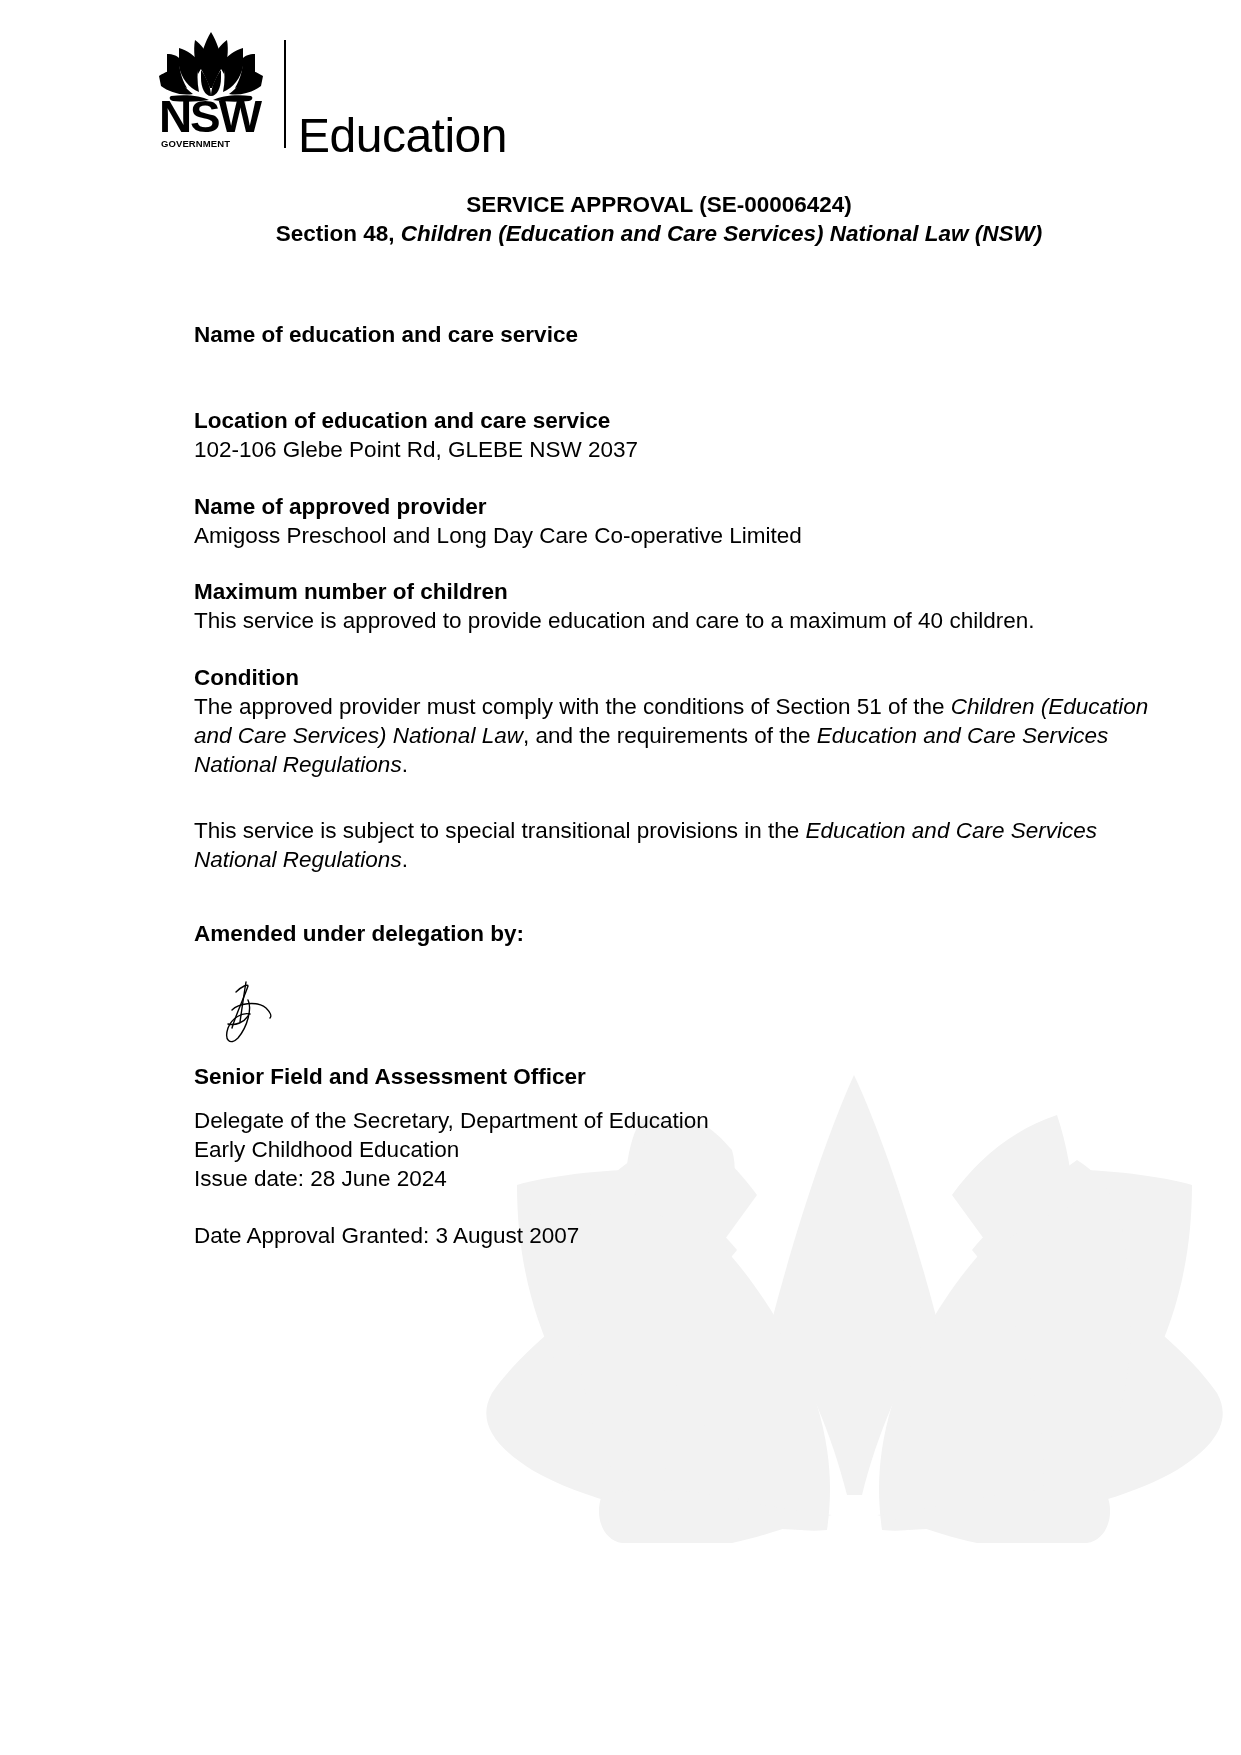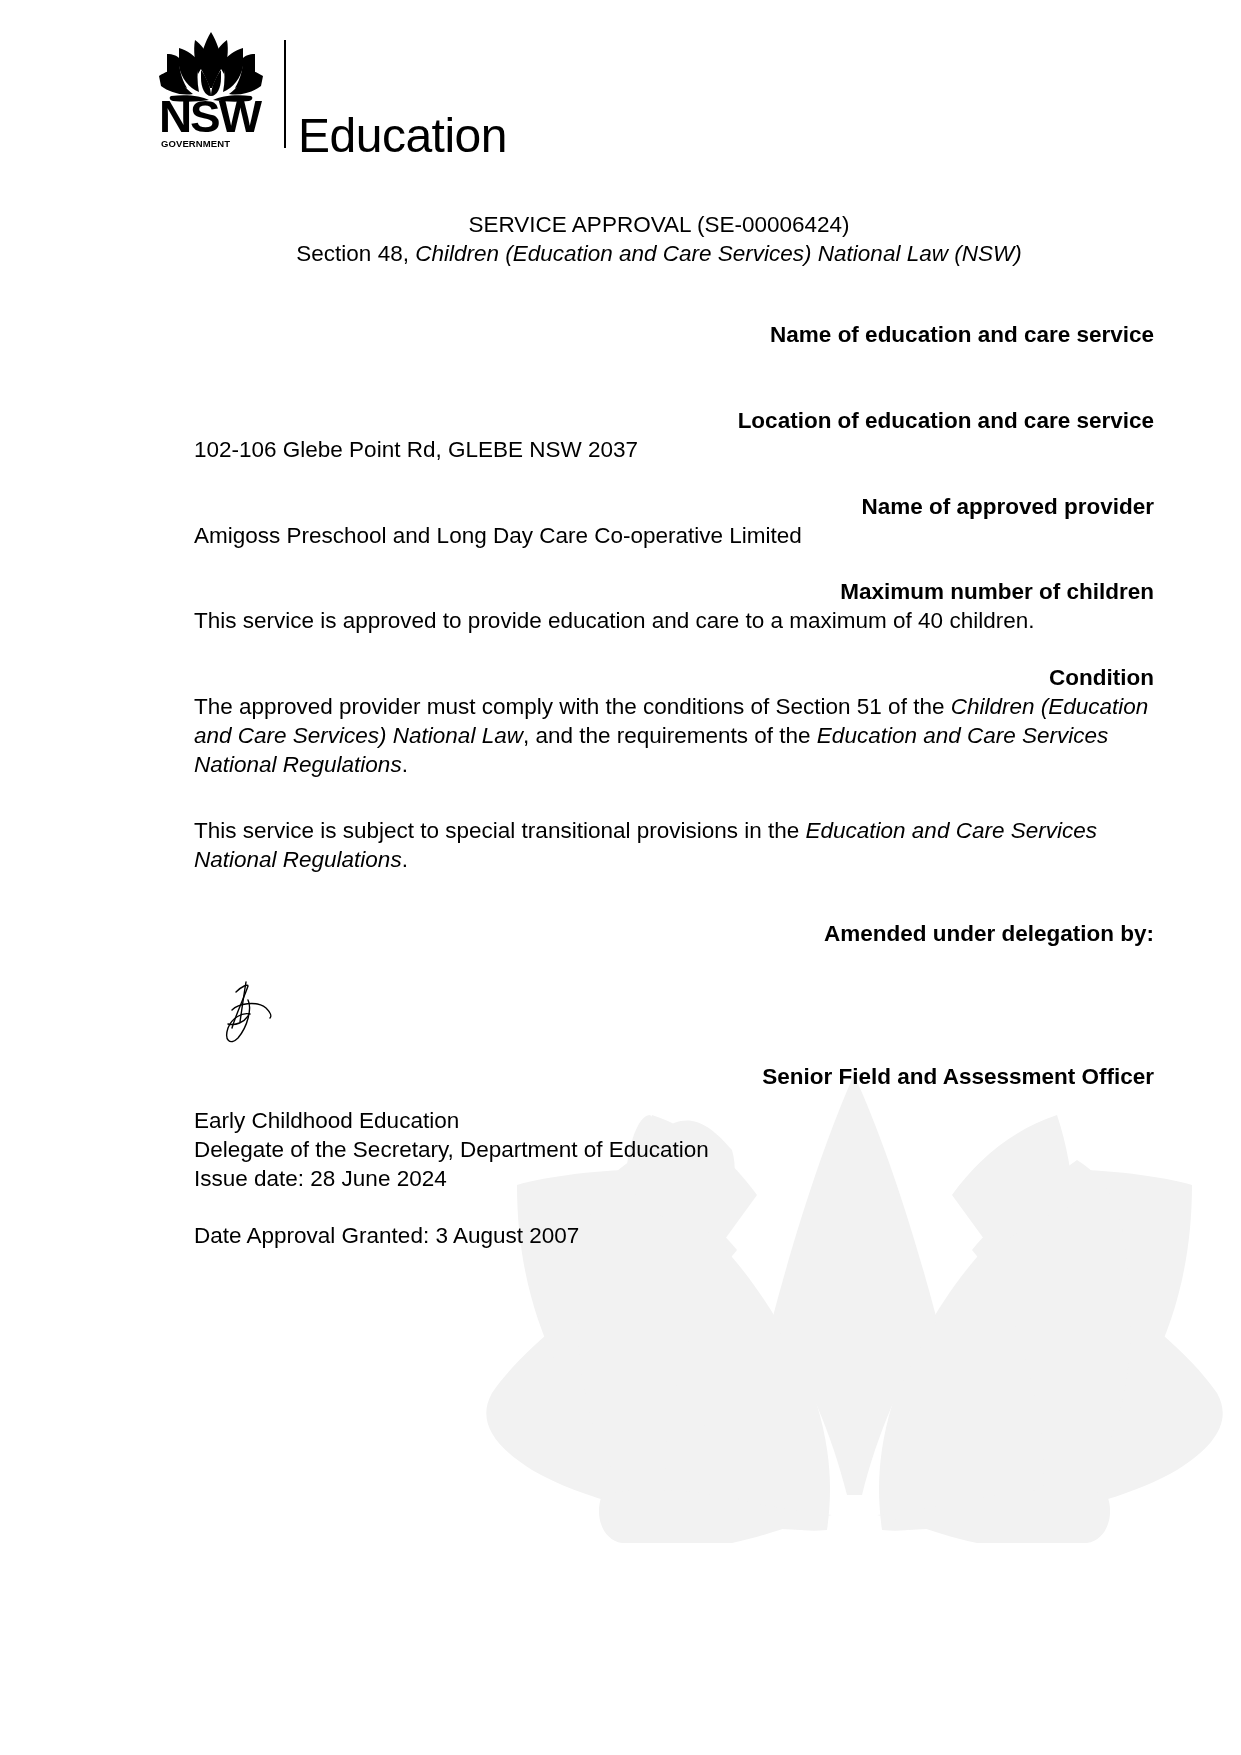--- a/index.html
+++ b/index.html
@@ -14,25 +14,25 @@
   .logo { position: absolute; left: 113px; top: 30px; width: 340px; height: 120px; z-index: 1; }
   .waratah { position: absolute; left: 0; top: 0; width: 108px; height: 72px; }
   .nsw-text { position: absolute; left: 2px; top: 64px; font-weight: bold; font-size: 45px;
               letter-spacing: -2px; line-height: 1; transform: scaleX(1.02); transform-origin: left; }
   .gov-text { position: absolute; left: 4px; top: 108px; font-size: 9.5px; font-weight: bold; letter-spacing: 0.1px; }
   .logo-divider { position: absolute; left: 127px; top: 10px; width: 2px; height: 108px; background: #000; }
   .edu-text { position: absolute; left: 141px; top: 82px; font-size: 48px; line-height: 1; letter-spacing: -0.5px; }
 
   .content { position: absolute; left: 150px; top: 0; width: 960px; z-index: 1; font-size: 22.5px; }
 
-  .title-block { position: absolute; left: 0; top: 210px; width: 930px; text-align: center;
-                 font-weight: normal; font-size: 22.5px; line-height: 29px; }
+  .title-block { position: absolute; left: 0; top: 190px; width: 930px; text-align: center;
+                 font-weight: bold; font-size: 22.5px; line-height: 29px; }
   .title-block i { font-style: italic; }
 
-  .field-label { font-weight: bold; font-size: 22.5px; line-height: 29px; margin: 0; text-align: right; }
+  .field-label { font-weight: bold; font-size: 22.5px; line-height: 29px; margin: 0; }
   .field-value { font-size: 22.5px; line-height: 29px; margin: 0; }
   .block { position: absolute; left: 0; width: 960px; }
   .para { font-size: 22.5px; line-height: 29px; margin: 0; }
   .para i { font-style: italic; }
 
   .signature { position: absolute; left: 28px; top: 980px; width: 80px; height: 70px; }
   .label-inline { font-weight: normal; }
 </style>
 </head>
 <body>
@@ -143,22 +143,22 @@
         <path d="M26,20 C30,28 26,46 16,58 C8,66 2,60 6,48 C10,38 20,32 28,34"></path>
         <path d="M6,44 C14,46 22,42 26,36"></path>
       </g>
     </svg>
 
     <div class="block" style="top:1062px">
       <p class="field-label">Senior Field and Assessment Officer</p>
     </div>
 
     <div class="block" style="top:1106px">
+      <p class="field-value">Delegate of the Secretary, Department of Education</p>
       <p class="field-value">Early Childhood Education</p>
-      <p class="field-value">Delegate of the Secretary, Department of Education</p>
       <p class="field-value"><span class="label-inline">Issue date:</span><span> 28 June 2024</span></p>
     </div>
 
     <div class="block" style="top:1221px">
       <p class="field-value"><span class="label-inline">Date Approval Granted:</span><span> 3 August 2007</span></p>
     </div>
   </div>
 </div>
 
 </body></html>

